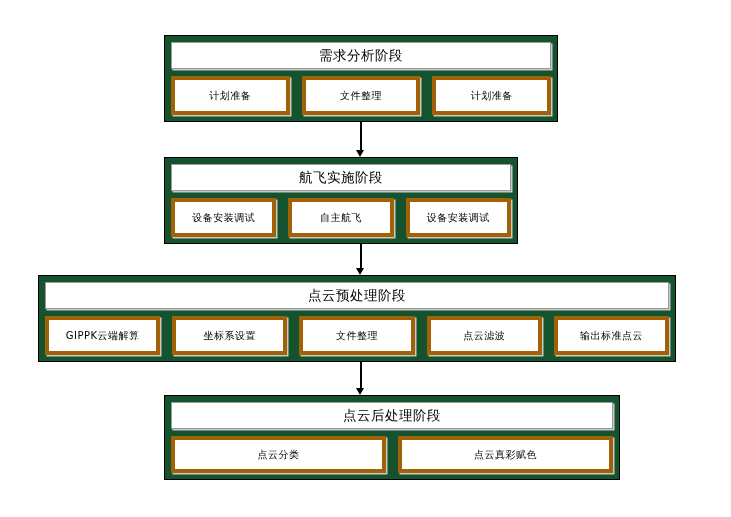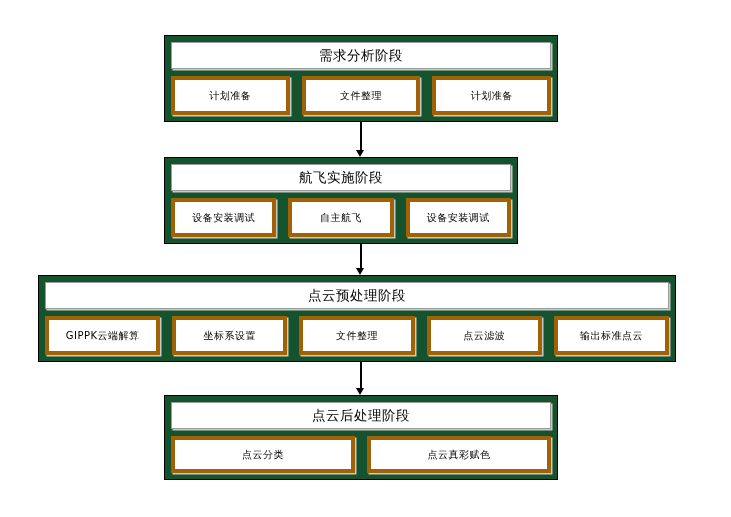--- a/index.html
+++ b/index.html
@@ -92,21 +92,21 @@
     height: 0;
     border-left: 4.5px solid transparent;
     border-right: 4.5px solid transparent;
     border-top: 7px solid #000000;
   }
 
   
   .stage-1 { left: 164px; top: 35px;  width: 394px; height: 87px; }
   .stage-2 { left: 164px; top: 157px; width: 354px; height: 87px; }
   .stage-3 { left: 38px;  top: 275px; width: 638px; height: 87px; }
-  .stage-4 { left: 164px; top: 395px; width: 394px; height: 85px; }
+  .stage-4 { left: 164px; top: 395px; width: 456px; height: 85px; }
 
   .conn-1 { left: 354px; top: 122px; height: 35px; }
   .conn-2 { left: 354px; top: 244px; height: 31px; }
   .conn-3 { left: 354px; top: 362px; height: 33px; }
 </style>
 </head>
 <body>
 
 <div id="flowchart">
 

